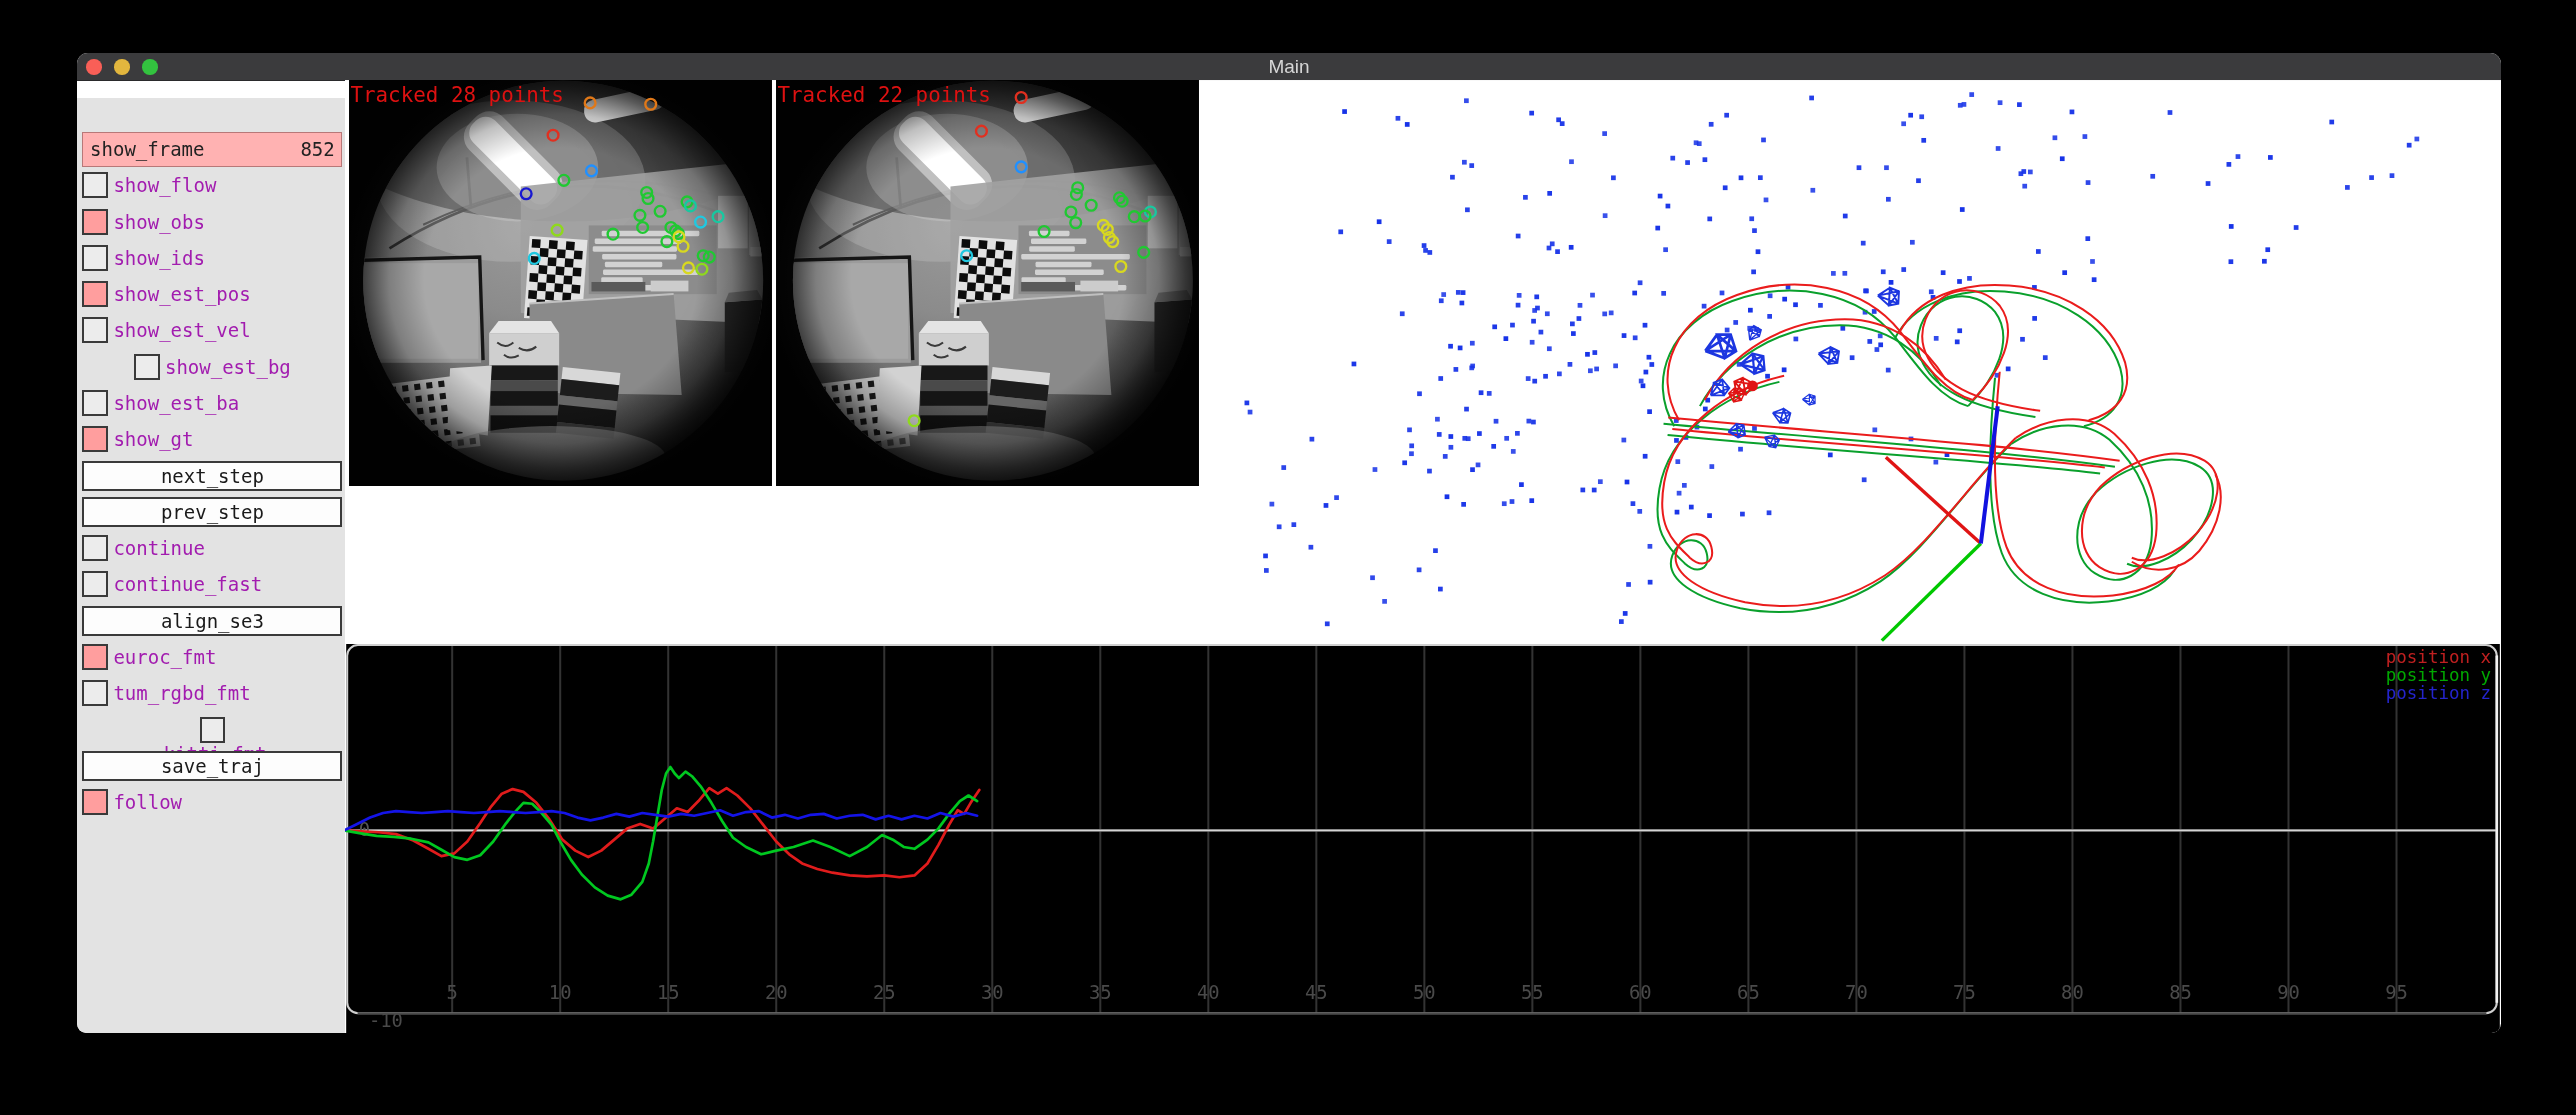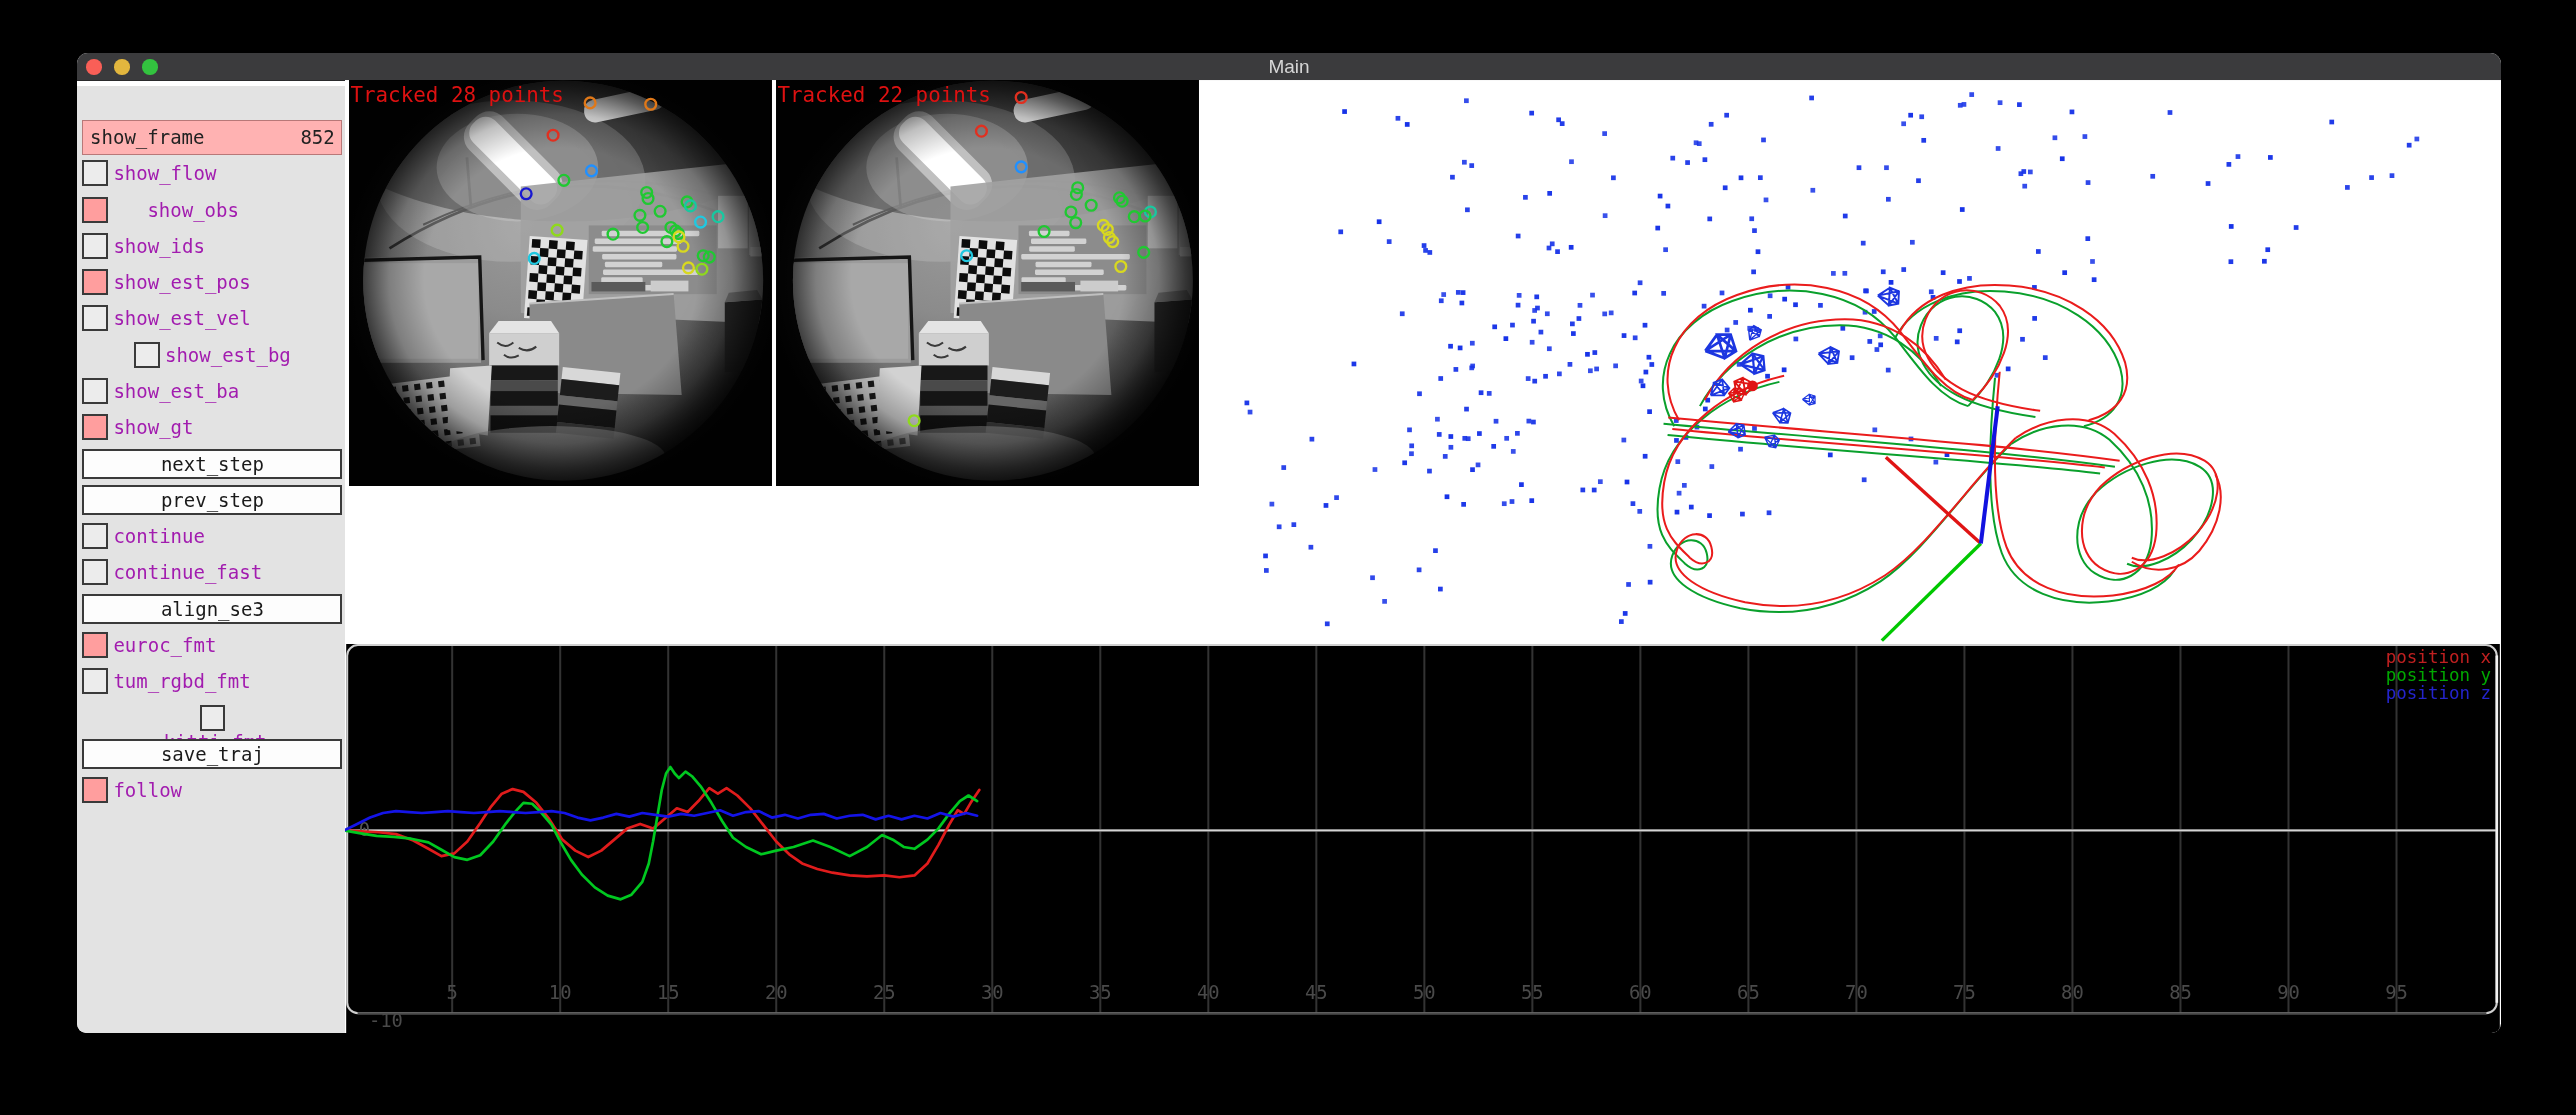--- a/index.html
+++ b/index.html
@@ -9,21 +9,21 @@
           background:#fff;border-radius:10.8px 10.8px 9.4px 9.4px;overflow:hidden;}
   .titlebar{position:absolute;left:0;top:0;width:100%;height:27px;background:#3b3b3d;
             border-bottom:0.7px solid #2a2a2c;}
   .title{position:absolute;left:0;top:0;width:100%;height:27px;line-height:27px;
          text-align:center;color:#d6d6d6;font-size:19px;
          font-family:"Liberation Sans",sans-serif;}
   .tl{position:absolute;top:6px;width:15.5px;height:15.5px;border-radius:50%;}
   .tl.close{left:9.4px;background:#f95f57;}
   .tl.min{left:37px;background:#e2b63e;}
   .tl.max{left:65px;background:#33c33f;}
-  .sidebar{position:absolute;left:0;top:33px;width:268px;height:953px;
+  .sidebar{position:absolute;left:0;top:45px;width:268px;height:953px;
            background:#e3e3e3;border-radius:0 0 0 9.4px;}
   .srow{position:absolute;left:5.4px;width:260px;box-sizing:border-box;}
   .slider{background:#ffb2b2;border:1.3px solid #b87878;height:35px;line-height:32px;
           font-size:19px;color:#222;padding:0 6.7px;display:flex;justify-content:space-between;}
   .cbrow{height:24px;display:flex;align-items:center;}
   .cbbox{width:21.6px;height:21.6px;border:2px solid #3a3a3a;background:#ececec;flex:0 0 auto;}
   .cbbox.on{background:#ff9e9e;}
   .cblab{font-size:19px;color:#a21caf;margin-left:5.4px;white-space:nowrap;}
   .btn{background:#fdfdfd;border:2px solid #3a3a3a;height:30px;line-height:26px;
        font-size:19px;color:#1a1a1a;text-align:center;}
@@ -45,21 +45,21 @@
 
   <div class="sidebar" id="sidebar">
       <div class="srow slider" style="top: 34px;">
         <span>show_frame</span>
         <span>852</span>
       </div>
       <div class="srow cbrow" style="top: 75px;">
         <div class="cbbox"></div>
         <span class="cblab">show_flow</span>
       </div>
-      <div class="srow cbrow" style="top: 112px; gap: 34px;">
+      <div class="srow cbrow" style="top: 112px;">
         <div class="cbbox on"></div>
         <span class="cblab">show_obs</span>
       </div>
       <div class="srow cbrow" style="top: 148px;">
         <div class="cbbox"></div>
         <span class="cblab">show_ids</span>
       </div>
       <div class="srow cbrow" style="top: 184px;">
         <div class="cbbox on"></div>
         <span class="cblab">show_est_pos</span>

